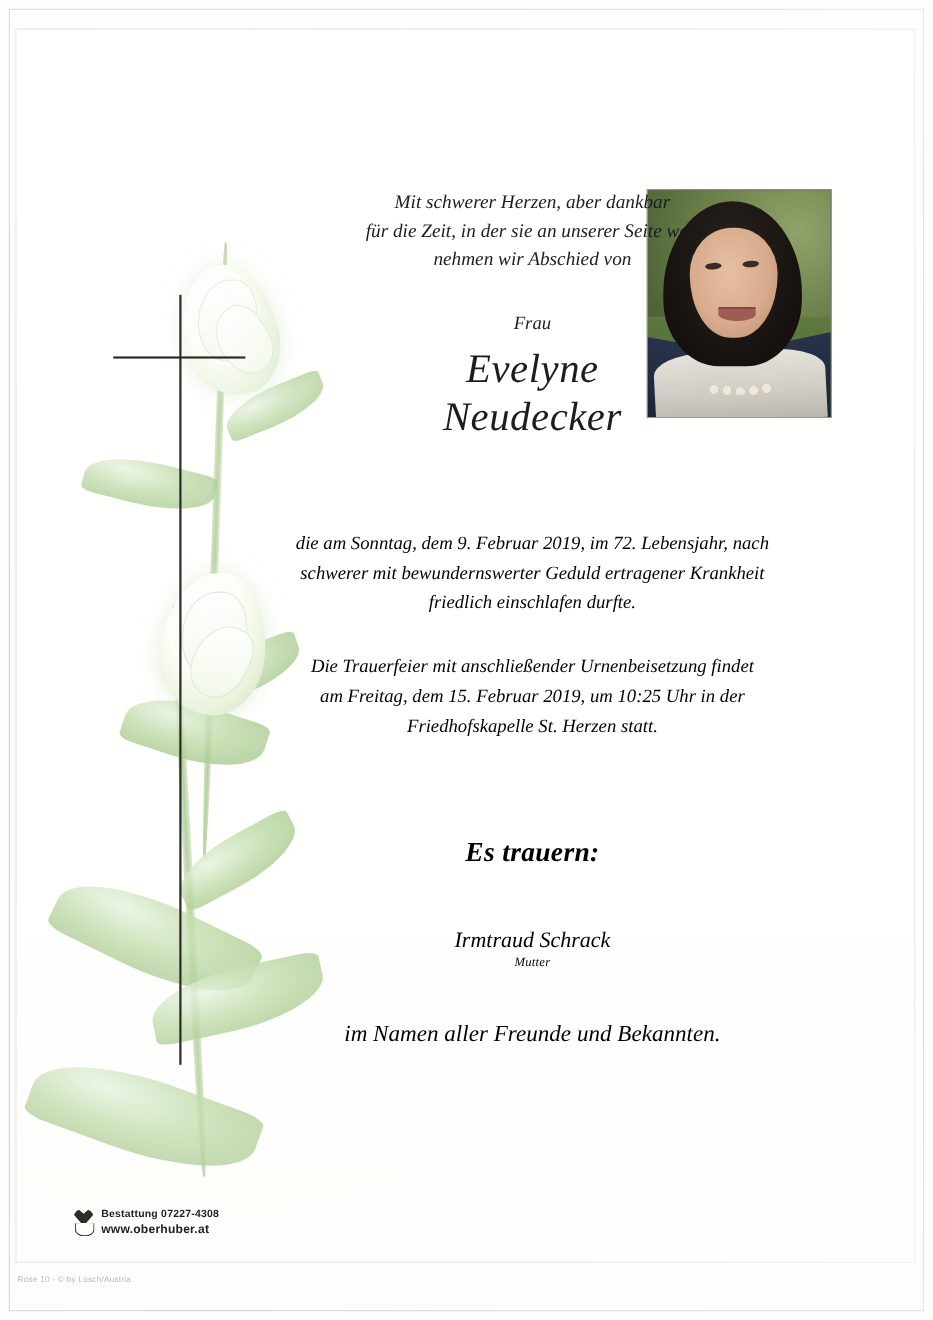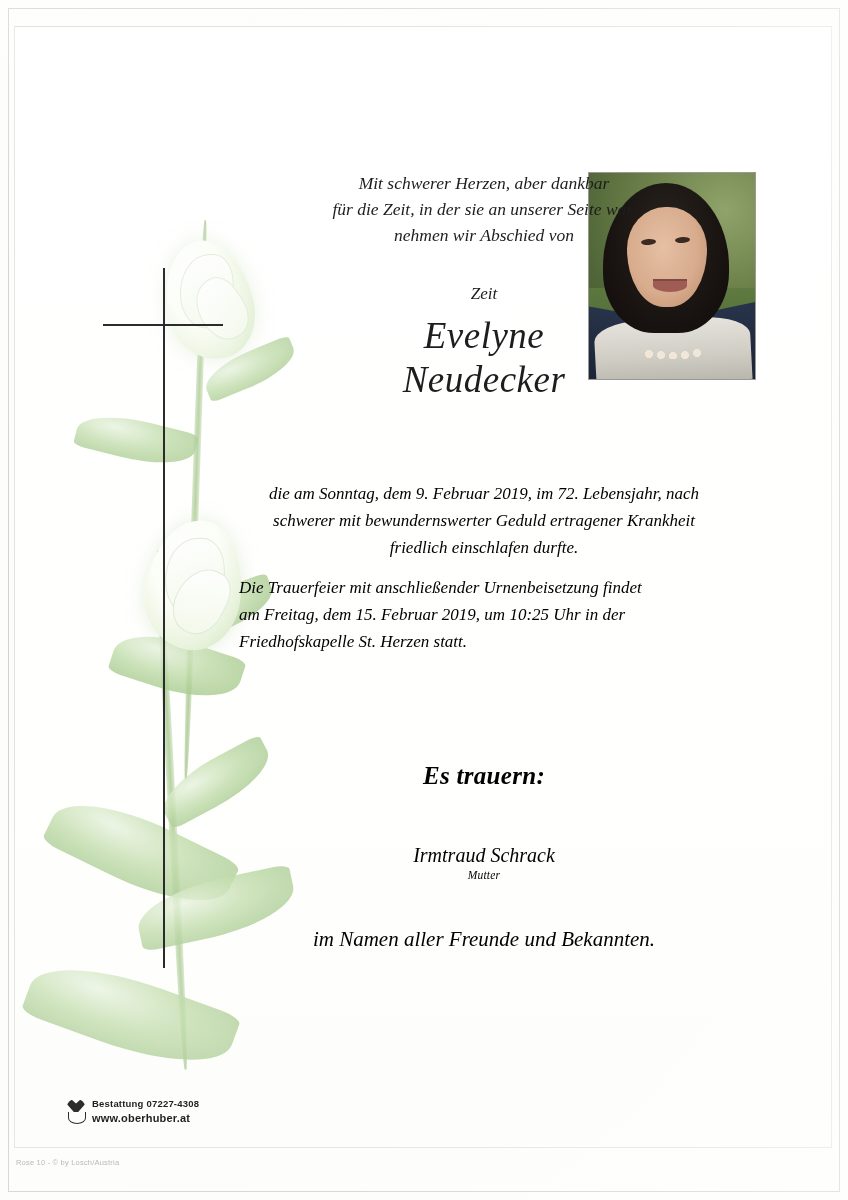--- a/index.html
+++ b/index.html
@@ -227,21 +227,21 @@
     letter-spacing: .5px;
   }
   .para {
     font-size: 17px;
     line-height: 27px;
     font-style: italic;
     width: 490px;
     margin: 0 auto;
   }
   .block-death { position: absolute; left: 228px; top: 480px; width: 512px; text-align: center; }
-  .block-ceremony { position: absolute; left: 228px; top: 574px; width: 512px; text-align: left; }
+  .block-ceremony { position: absolute; left: 228px; top: 592px; width: 512px; text-align: center; }
 
   .mourners { position: absolute; left: 228px; top: 762px; width: 512px; text-align: center; }
   .mourn-title {
     font-size: 25px;
     font-style: italic;
     font-weight: bold;
     letter-spacing: .3px;
   }
   .mourn-name {
     font-size: 20px;
@@ -376,21 +376,21 @@
     <div class="mouth"></div>
     <div class="pearls"></div>
   </div>
 
   <div class="text-col">
     <div class="intro">
       <div>Mit schwerer Herzen, aber dankbar</div>
       <div>für die Zeit, in der sie an unserer Seite war,</div>
       <div>nehmen wir Abschied von</div>
     </div>
-    <div class="salutation">Zeit</div>
+    <div class="salutation">Frau</div>
     <div class="name">
       <div>Evelyne</div>
       <div>Neudecker</div>
     </div>
   </div>
 
   <div class="block-death">
     <div class="para">
       <div>die am Sonntag, dem 9. Februar 2019, im 72. Lebensjahr, nach</div>
       <div>schwerer mit bewundernswerter Geduld ertragener Krankheit</div>

